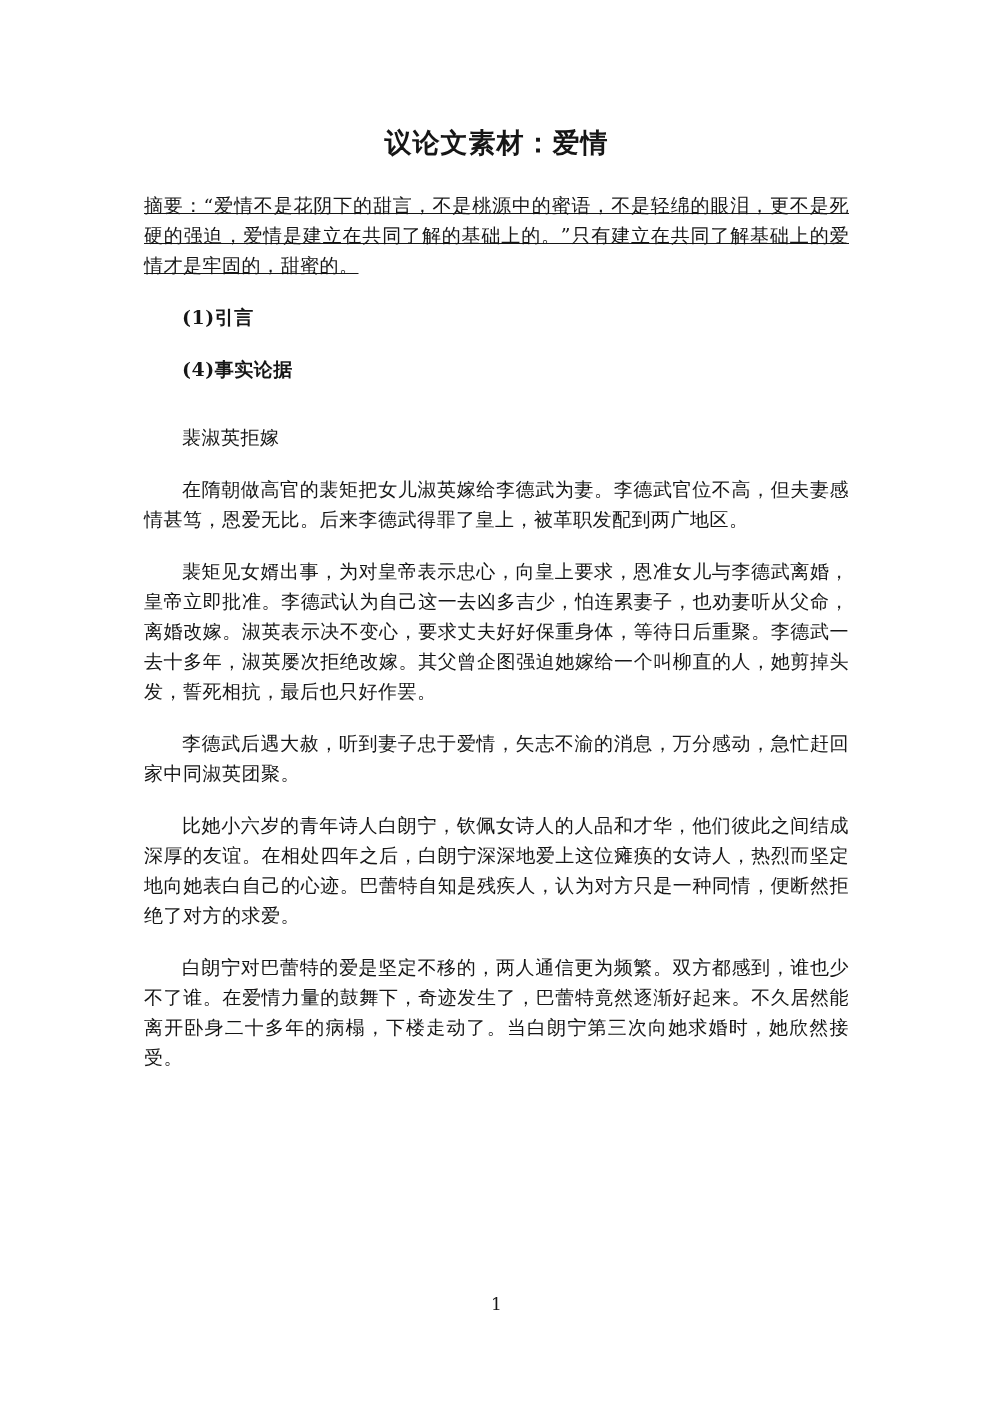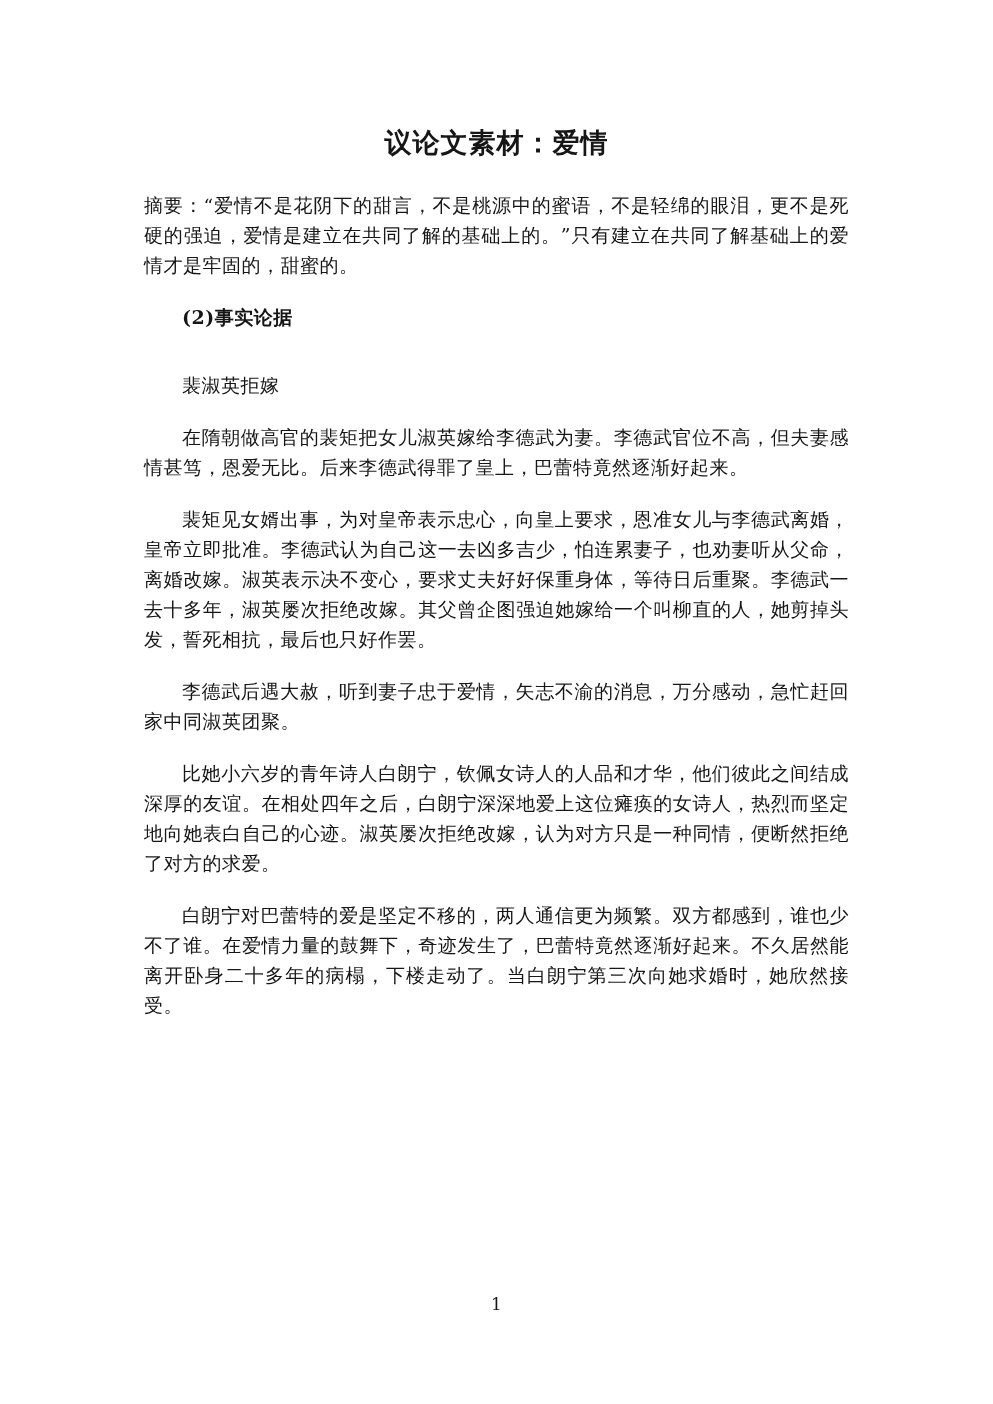--- a/index.html
+++ b/index.html
@@ -27,21 +27,21 @@
     margin: 0 0 30px 0;
     letter-spacing: 1px;
   }
   .para {
     font-size: 19px;
     line-height: 30px;
     margin: 0 0 22px 0;
     text-align: justify;
     letter-spacing: 0.5px;
   }
-  .para.abstract   { text-indent: 0; }
+  .para.abstract   { text-indent: 0; text-decoration: underline; }
   .para.body       { text-indent: 2em; }
   .para.heading    { text-indent: 2em; font-weight: bold; }
   .para.subheading { text-indent: 2em; font-weight: normal; margin-top: 38px; }
   .page-number {
     position: absolute;
     left: 0;
     right: 0;
     top: 1294px;
     text-align: center;
     font-size: 17px;
@@ -51,33 +51,34 @@
 </style>
 </head>
 <body>
 
 <div class="page">
 
   <h1 class="doc-title">议论文素材：爱情</h1>
 
   <p class="para abstract">摘要：“爱情不是花阴下的甜言，不是桃源中的蜜语，不是轻绵的眼泪，更不是死硬的强迫，爱情是建立在共同了解的基础上的。”只有建立在共同了解基础上的爱情才是牢固的，甜蜜的。</p>
 
+  <p class="para heading">(1)引言</p>
 
 
-  <p class="para heading">(2)事实论据</p>
+  <p class="para heading">(4)事实论据</p>
 
   <p class="para subheading">裴淑英拒嫁</p>
 
-  <p class="para body">在隋朝做高官的裴矩把女儿淑英嫁给李德武为妻。李德武官位不高，但夫妻感情甚笃，恩爱无比。后来李德武得罪了皇上，巴蕾特竟然逐渐好起来。</p>
+  <p class="para body">在隋朝做高官的裴矩把女儿淑英嫁给李德武为妻。李德武官位不高，但夫妻感情甚笃，恩爱无比。后来李德武得罪了皇上，被革职发配到两广地区。</p>
 
   <p class="para body">裴矩见女婿出事，为对皇帝表示忠心，向皇上要求，恩准女儿与李德武离婚，皇帝立即批准。李德武认为自己这一去凶多吉少，怕连累妻子，也劝妻听从父命，离婚改嫁。淑英表示决不变心，要求丈夫好好保重身体，等待日后重聚。李德武一去十多年，淑英屡次拒绝改嫁。其父曾企图强迫她嫁给一个叫柳直的人，她剪掉头发，誓死相抗，最后也只好作罢。</p>
 
   <p class="para body">李德武后遇大赦，听到妻子忠于爱情，矢志不渝的消息，万分感动，急忙赶回家中同淑英团聚。</p>
 
 
 
-  <p class="para body">比她小六岁的青年诗人白朗宁，钦佩女诗人的人品和才华，他们彼此之间结成深厚的友谊。在相处四年之后，白朗宁深深地爱上这位瘫痪的女诗人，热烈而坚定地向她表白自己的心迹。淑英屡次拒绝改嫁，认为对方只是一种同情，便断然拒绝了对方的求爱。</p>
+  <p class="para body">比她小六岁的青年诗人白朗宁，钦佩女诗人的人品和才华，他们彼此之间结成深厚的友谊。在相处四年之后，白朗宁深深地爱上这位瘫痪的女诗人，热烈而坚定地向她表白自己的心迹。巴蕾特自知是残疾人，认为对方只是一种同情，便断然拒绝了对方的求爱。</p>
 
   <p class="para body">白朗宁对巴蕾特的爱是坚定不移的，两人通信更为频繁。双方都感到，谁也少不了谁。在爱情力量的鼓舞下，奇迹发生了，巴蕾特竟然逐渐好起来。不久居然能离开卧身二十多年的病榻，下楼走动了。当白朗宁第三次向她求婚时，她欣然接受。</p>
 
   <div class="page-number">1</div>
 
 </div>
 
 </body></html>

